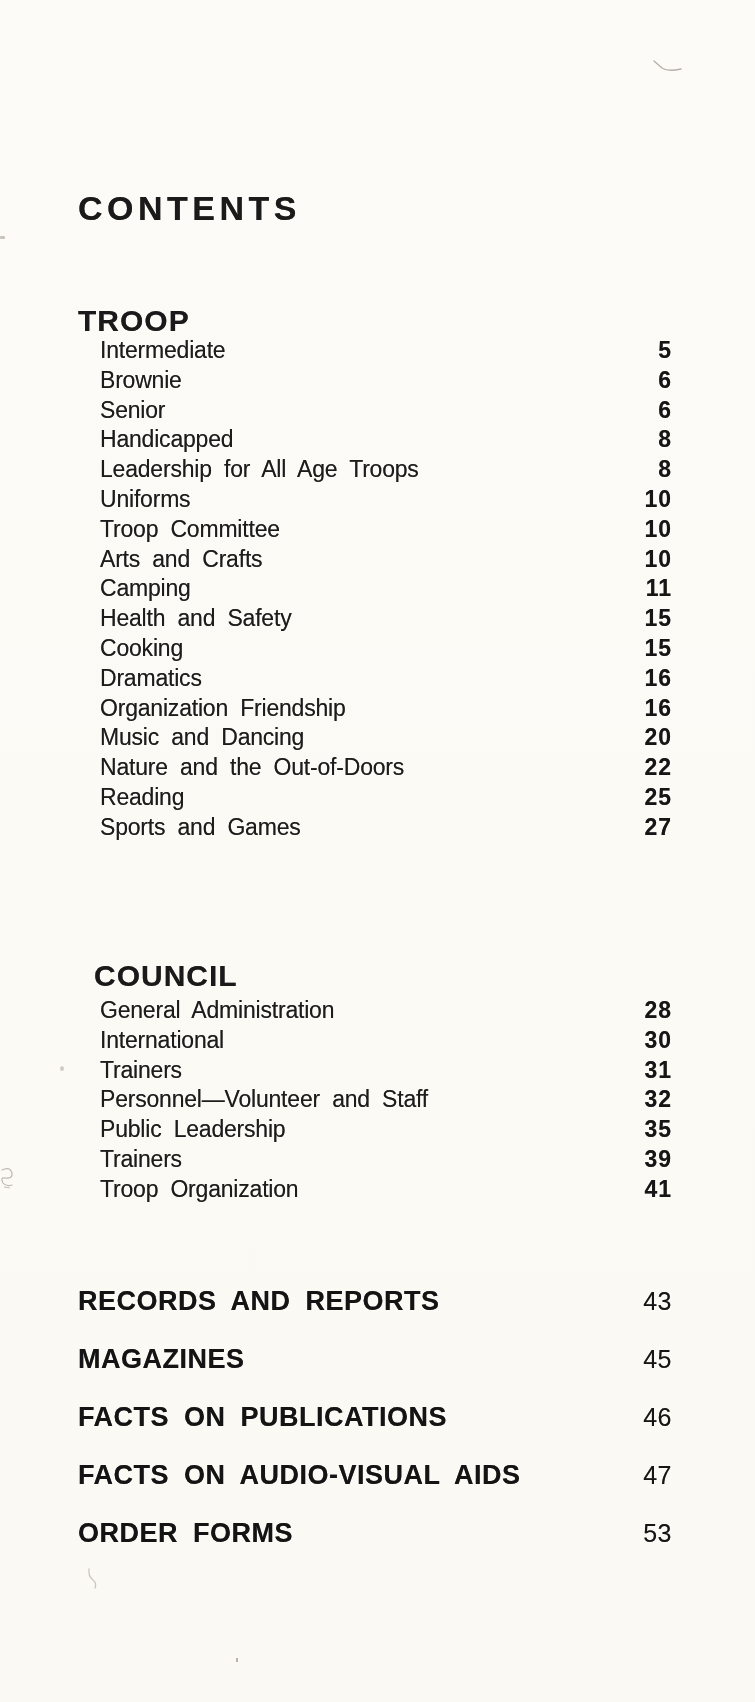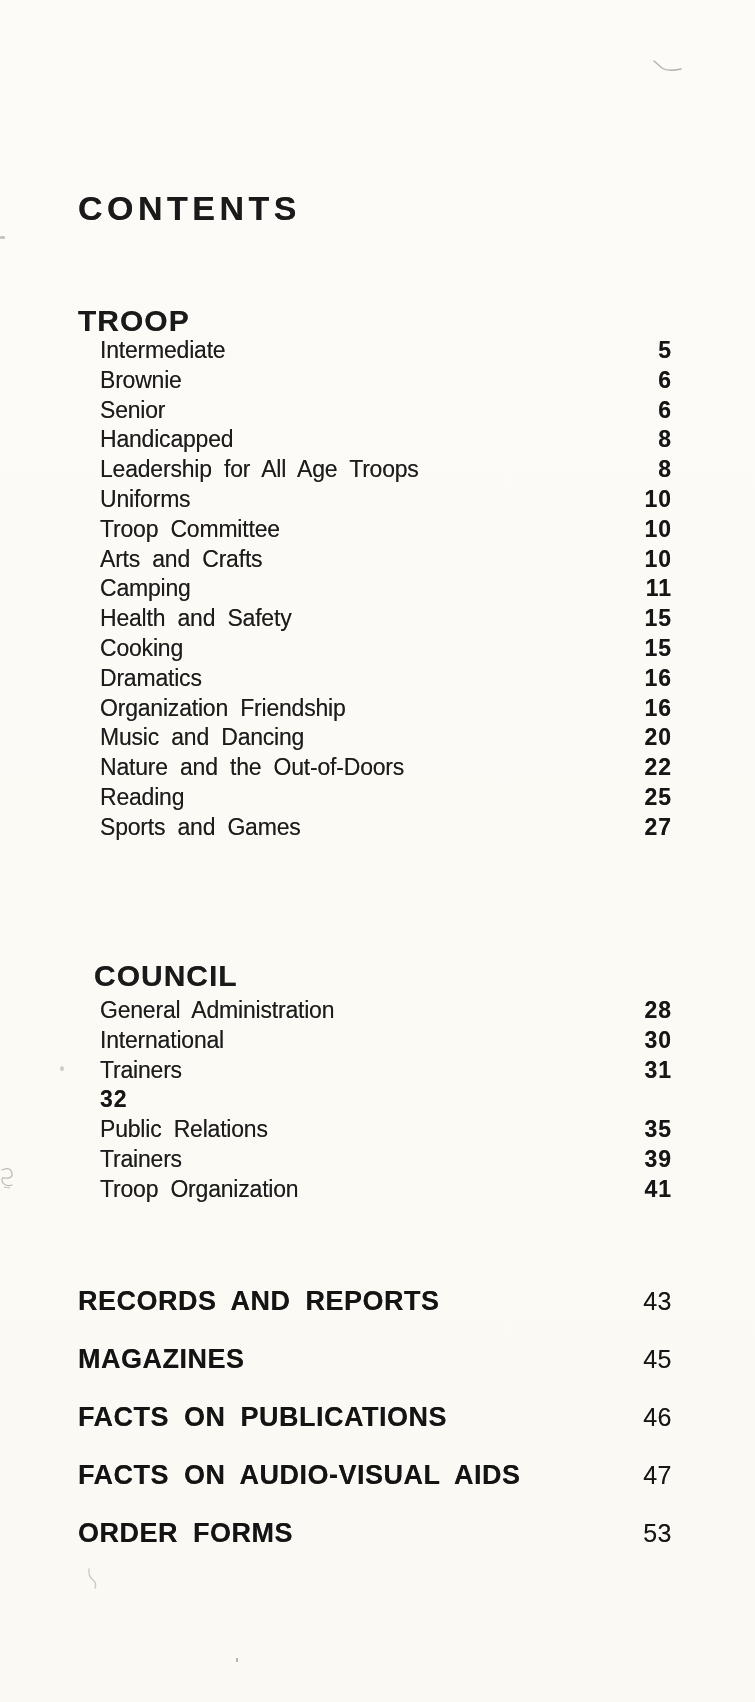--- a/index.html
+++ b/index.html
@@ -174,24 +174,25 @@
       </li>
       <li class="toc-row">
         <span class="entry-label">International</span>
         <span class="entry-page">30</span>
       </li>
       <li class="toc-row">
         <span class="entry-label">Trainers</span>
         <span class="entry-page">31</span>
       </li>
       <li class="toc-row">
+        <span class="entry-label">Personnel—Volunteer and Staff</span>
         <span class="entry-page">32</span>
       </li>
       <li class="toc-row">
-        <span class="entry-label">Public Relations</span>
+        <span class="entry-label">Public Leadership</span>
         <span class="entry-page">35</span>
       </li>
       <li class="toc-row">
         <span class="entry-label">Trainers</span>
         <span class="entry-page">39</span>
       </li>
       <li class="toc-row">
         <span class="entry-label">Troop Organization</span>
         <span class="entry-page">41</span>
       </li>

